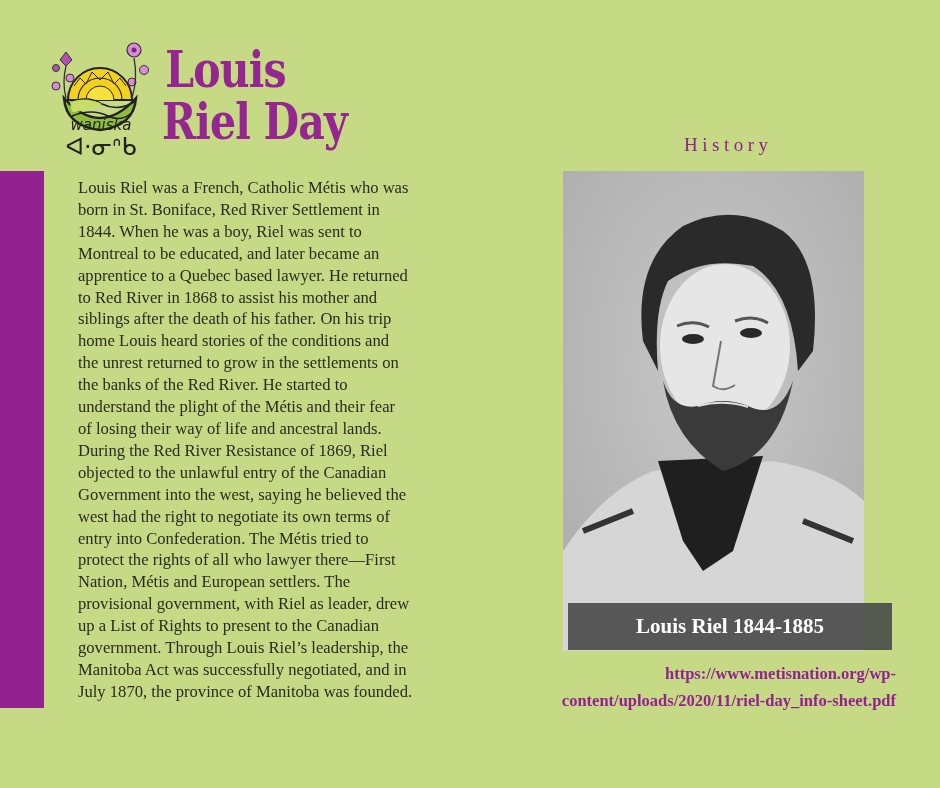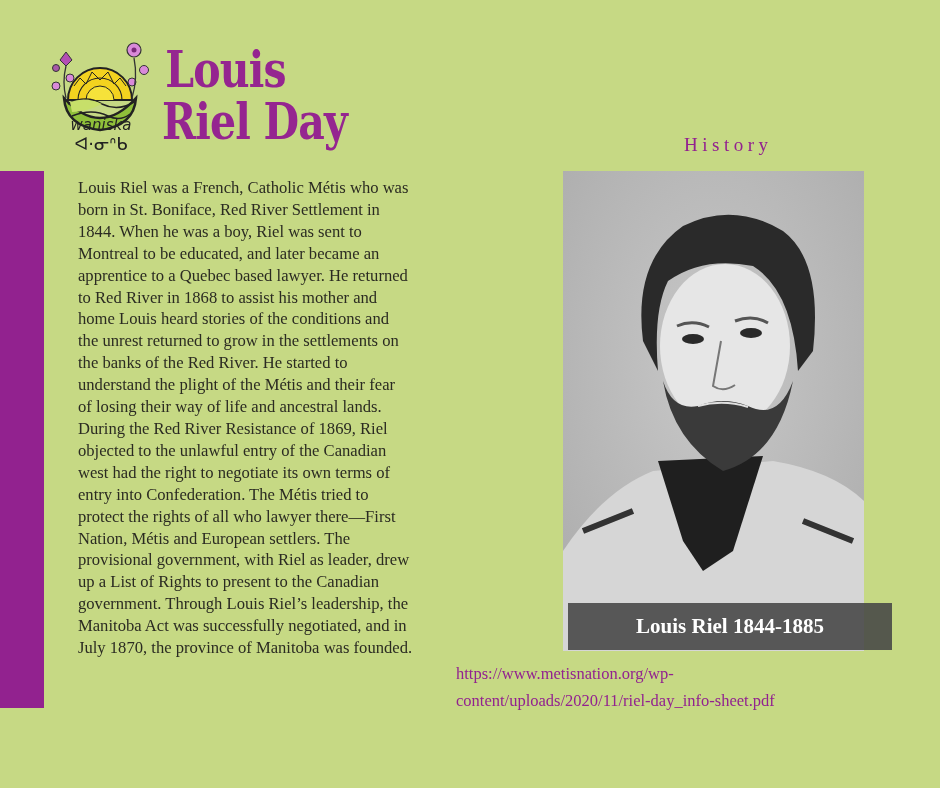--- a/index.html
+++ b/index.html
@@ -8,21 +8,21 @@
   .title { position:absolute; left:162px; top:44px; color:#952590; font-family:"DejaVu Serif","Liberation Serif",serif; font-weight:bold; font-size:50px; line-height:52px; letter-spacing:-1px; transform:scaleX(0.82); transform-origin:left top; }
   .title .l1 { display:block; padding-left:4px; }
   .title .l2 { display:block; }
   .side-bar { position:absolute; left:0; top:171px; width:44px; height:537px; background:#92228f; }
   .body-text { position:absolute; left:78px; top:177px; width:372px; color:#2b2b22; font-size:16.6px; line-height:21.9px; }
   .body-text .line { display:block; white-space:nowrap; }
   .section-label { position:absolute; left:676px; top:134px; color:#92228f; font-size:19px; letter-spacing:4.5px;margin-left:8px; }
   .photo { position:absolute; left:563px; top:171px; width:301px; height:480px; background:#b9b9b9; overflow:hidden; }
   .photo svg { position:absolute; left:0; top:0; }
   .caption { position:absolute; left:568px; top:603px; width:324px; height:47px; background:rgba(70,70,70,0.88); color:#fff; font-weight:bold; font-size:21px; line-height:47px; text-align:center; }
-  .source { position:absolute; right:44px; top:660px; width:440px; color:#92228f; font-weight:normal; font-size:16.5px; line-height:27px; }
+  .source { position:absolute; right:44px; top:660px; width:440px; text-align:right; color:#92228f; font-weight:bold; font-size:16.5px; line-height:27px; }
   .source span { display:block; white-space:nowrap; }
 </style>
 </head>
 <body>
 
 <div class="logo">
   <svg width="108" height="118" viewBox="0 0 108 118">
 
     <path d="M22 62 A32 32 0 0 1 86 62 Z" fill="#f3d21f" stroke="#222" stroke-width="2"></path>
     <path d="M32 62 A22 22 0 0 1 76 62" fill="none" stroke="#222" stroke-width="1.2"></path>
@@ -40,44 +40,46 @@
     <circle cx="88" cy="12" r="2.5" fill="#7a2a7a"></circle>
     <circle cx="98" cy="32" r="4.5" fill="#d98ad9" stroke="#333" stroke-width="1"></circle>
     <circle cx="86" cy="44" r="4" fill="#d98ad9" stroke="#333" stroke-width="1"></circle>
     <circle cx="10" cy="30" r="3.5" fill="#a85aa8" stroke="#333" stroke-width="1"></circle>
     <circle cx="10" cy="48" r="4" fill="#d98ad9" stroke="#333" stroke-width="1"></circle>
     <circle cx="24" cy="40" r="4" fill="#d98ad9" stroke="#333" stroke-width="1"></circle>
     <path d="M14 22 L20 14 L26 22 L20 28 Z" fill="#b34fb3" stroke="#333" stroke-width="1"></path>
     <path d="M88 20 Q92 40 86 60 M20 28 Q16 44 20 60" fill="none" stroke="#333" stroke-width="1.3"></path>
   </svg>
   <div style="position:absolute;left:10px;top:78px;width:90px;text-align:center;font-family:'DejaVu Sans',sans-serif;font-style:italic;font-size:15px;color:#222;">waniska</div>
-  <div style="position:absolute;left:10px;top:95px;width:90px;text-align:center;font-family:'DejaVu Sans',sans-serif;font-size:18px;color:#222;">ᐊ·ᓂᐢᑲ</div>
+  <div style="position:absolute;left:10px;top:95px;width:90px;text-align:center;font-family:'DejaVu Sans',sans-serif;font-size:24px;color:#222;">ᐊ·ᓂᐢᑲ</div>
 </div>
 
 <h1 class="title" style="margin:0;">
   <span class="l1">Louis</span>
   <span class="l2">Riel Day</span>
 </h1>
 
 <div class="side-bar"></div>
 
 <div class="body-text">
   <span class="line">Louis Riel was a French, Catholic Métis who was</span>
   <span class="line">born in St. Boniface, Red River Settlement in</span>
   <span class="line">1844. When he was a boy, Riel was sent to</span>
   <span class="line">Montreal to be educated, and later became an</span>
   <span class="line">apprentice to a Quebec based lawyer. He returned</span>
   <span class="line">to Red River in 1868 to assist his mother and</span>
+  <span class="line">siblings after the death of his father. On his trip</span>
   <span class="line">home Louis heard stories of the conditions and</span>
   <span class="line">the unrest returned to grow in the settlements on</span>
   <span class="line">the banks of the Red River. He started to</span>
   <span class="line">understand the plight of the Métis and their fear</span>
   <span class="line">of losing their way of life and ancestral lands.</span>
   <span class="line">During the Red River Resistance of 1869, Riel</span>
   <span class="line">objected to the unlawful entry of the Canadian</span>
+  <span class="line">Government into the west, saying he believed the</span>
   <span class="line">west had the right to negotiate its own terms of</span>
   <span class="line">entry into Confederation. The Métis tried to</span>
   <span class="line">protect the rights of all who lawyer there—First</span>
   <span class="line">Nation, Métis and European settlers. The</span>
   <span class="line">provisional government, with Riel as leader, drew</span>
   <span class="line">up a List of Rights to present to the Canadian</span>
   <span class="line">government. Through Louis Riel’s leadership, the</span>
   <span class="line">Manitoba Act was successfully negotiated, and in</span>
   <span class="line">July 1870, the province of Manitoba was founded.</span>
 </div>

